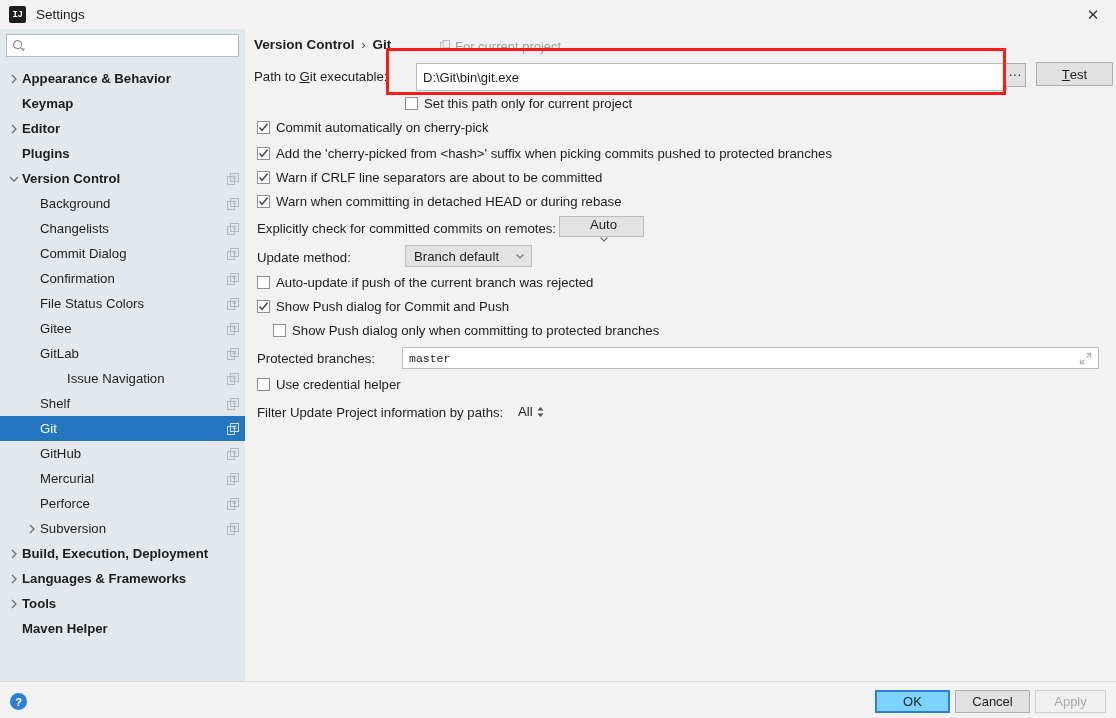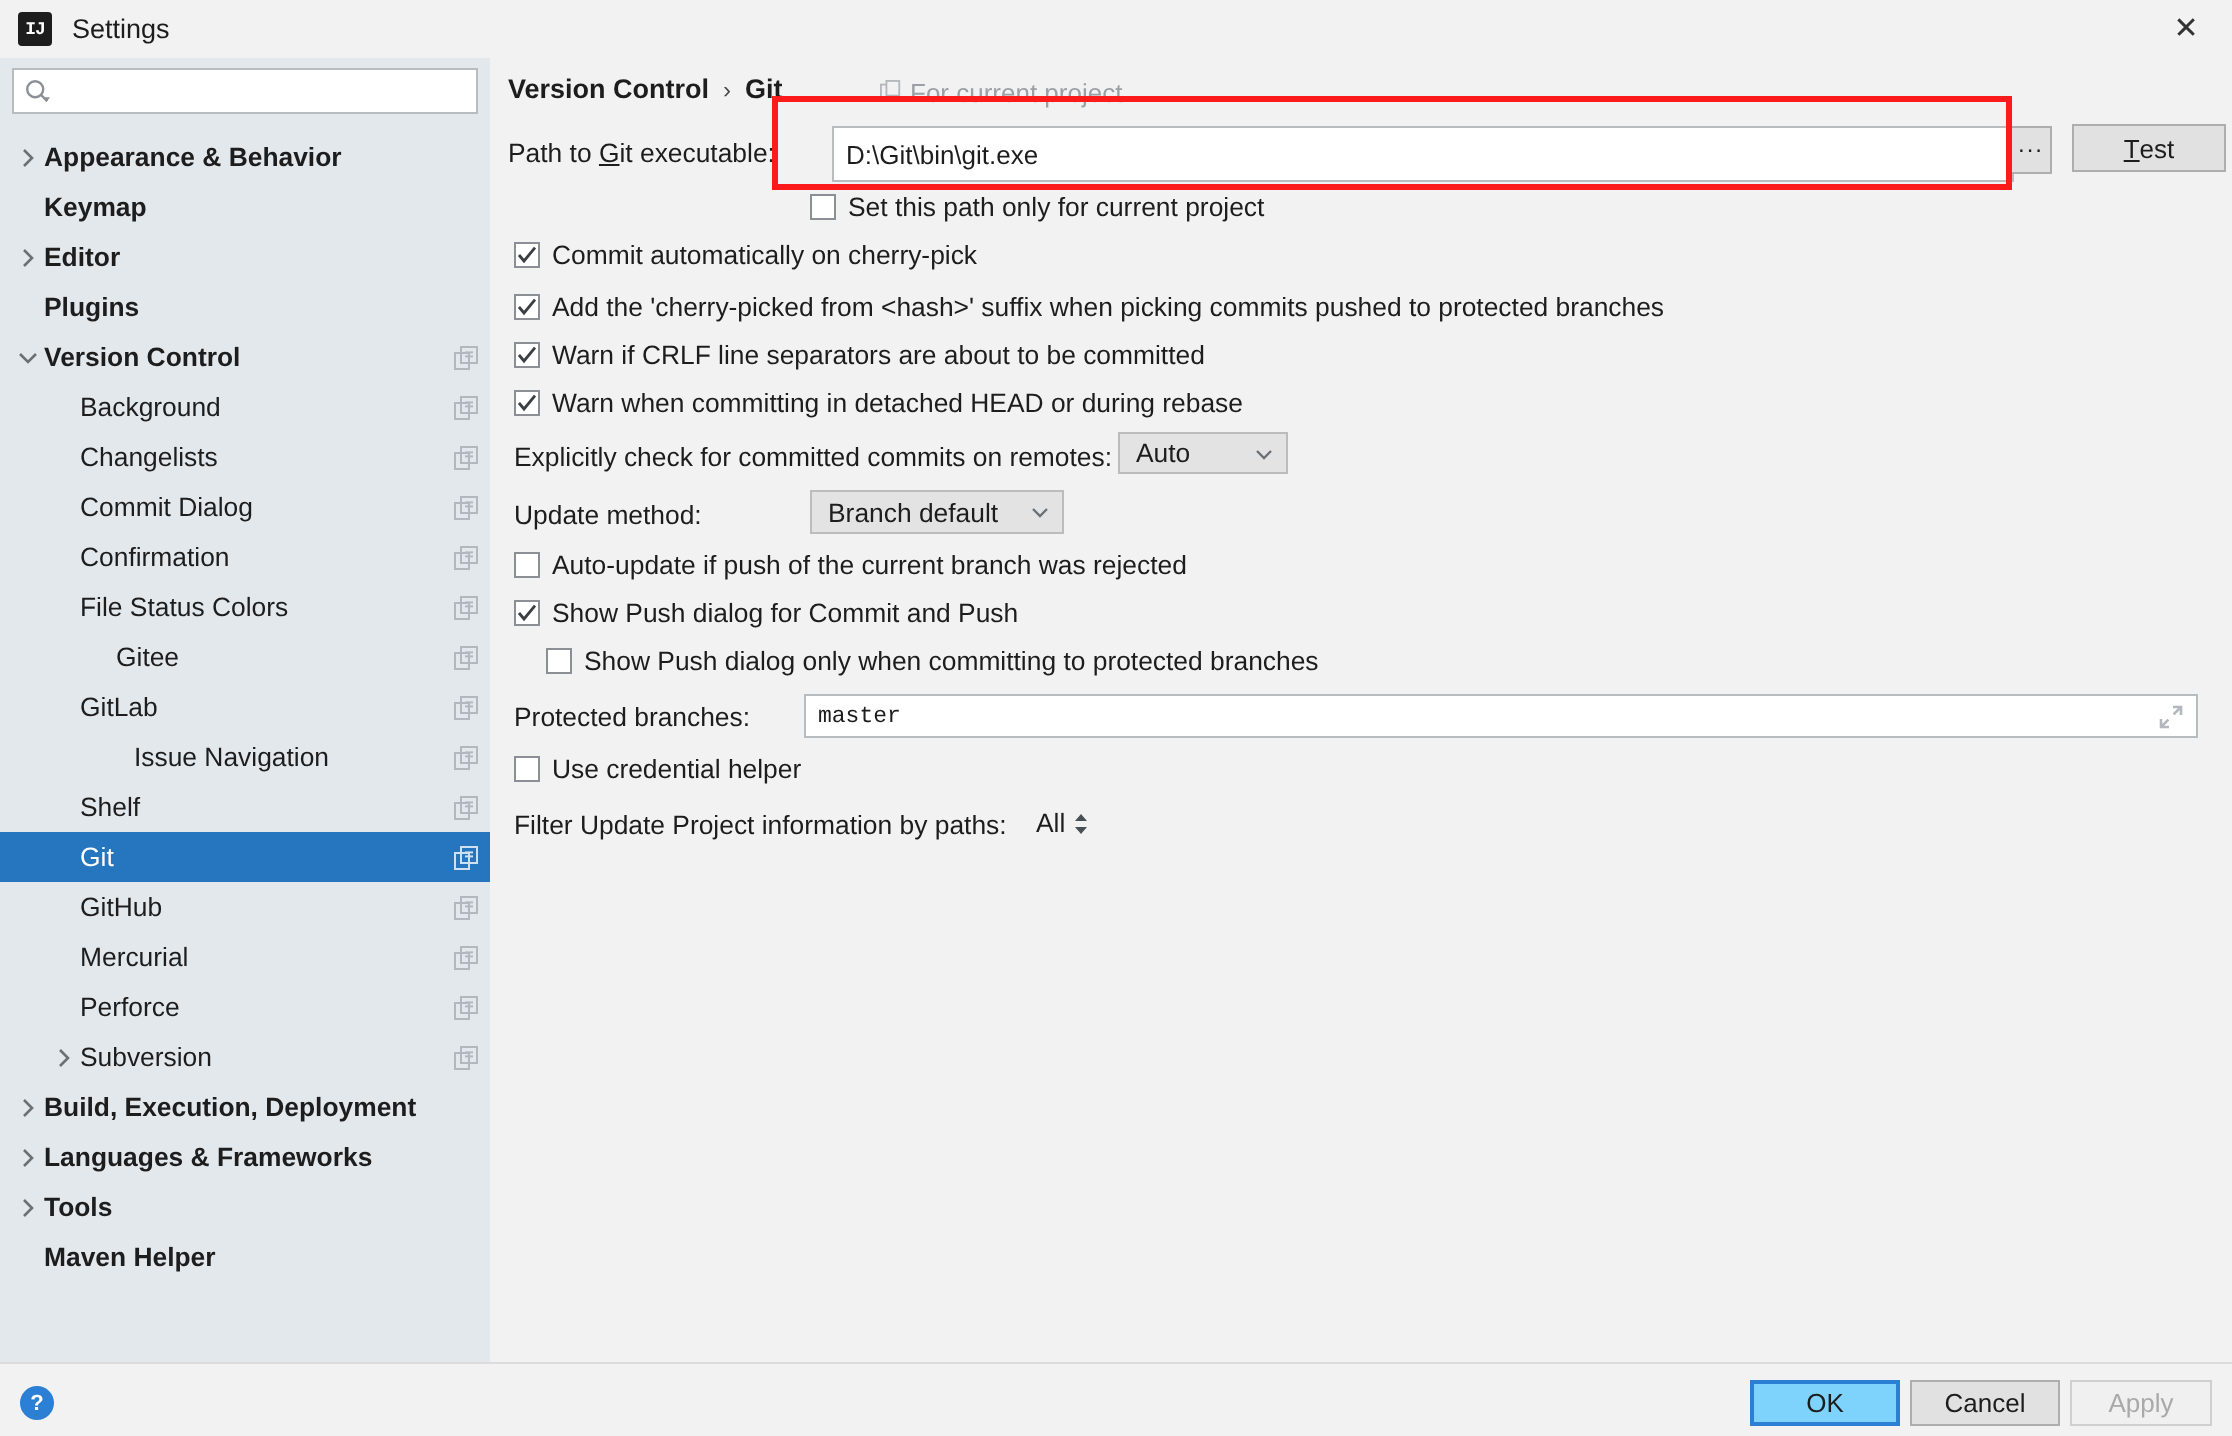--- a/index.html
+++ b/index.html
@@ -276,21 +276,21 @@
         <div class="tree-row" style="padding-left: 26px;">
           <span class="tree-arrow"></span>
           <span class="tree-label">File Status Colors</span>
           <span class="copy-icon"><svg viewBox="0 0 12 12" width="12" height="12">
               <rect x="0.5" y="3.5" width="7" height="8" fill="none" stroke="#b3b8be" stroke-width="1"></rect>
               <rect x="3.5" y="0.5" width="8" height="8" fill="none" stroke="#b3b8be" stroke-width="1"></rect>
               <line x1="5.5" y1="3.2" x2="9.5" y2="3.2" stroke="#b3b8be" stroke-width="1"></line>
               <line x1="5.5" y1="5.2" x2="9.5" y2="5.2" stroke="#b3b8be" stroke-width="1"></line>
             </svg></span>
         </div>
-        <div class="tree-row" style="padding-left: 44px;">
+        <div class="tree-row" style="padding-left: 26px;">
           <span class="tree-arrow"></span>
           <span class="tree-label">Gitee</span>
           <span class="copy-icon"><svg viewBox="0 0 12 12" width="12" height="12">
               <rect x="0.5" y="3.5" width="7" height="8" fill="none" stroke="#b3b8be" stroke-width="1"></rect>
               <rect x="3.5" y="0.5" width="8" height="8" fill="none" stroke="#b3b8be" stroke-width="1"></rect>
               <line x1="5.5" y1="3.2" x2="9.5" y2="3.2" stroke="#b3b8be" stroke-width="1"></line>
               <line x1="5.5" y1="5.2" x2="9.5" y2="5.2" stroke="#b3b8be" stroke-width="1"></line>
             </svg></span>
         </div>
         <div class="tree-row" style="padding-left: 26px;">
@@ -488,21 +488,21 @@
           <span class="cbox"></span>
           <span>Show Push dialog only when committing to protected branches</span>
         </div>
         <div class="cb-row" style="left: 12px; top: 348px;">
           <span class="cbox"></span>
           <span>Use credential helper</span>
         </div>
       </div>
 
     <div class="field-label" style="left:12px; top:192px;">Explicitly check for committed commits on remotes:</div>
-    <div class="combo" style="left:314px; top:187px; width:85px; height:21px;">
+    <div class="combo" style="left:314px; top:187px; width:85px; height:21px;flex-direction:column;">
       <span class="cval">Auto</span>
       <span class="carrow">
         <svg viewBox="0 0 14 14" width="14" height="14">
             <path d="M3.5 5.5 L7 9 L10.5 5.5" fill="none" stroke="#6b7075" stroke-width="1.2"></path>
           </svg>
       </span>
     </div>
 
     <div class="field-label" style="left:12px; top:221px;">Update method:</div>
     <div class="combo" style="left:160px; top:216px; width:127px; height:22px;">

